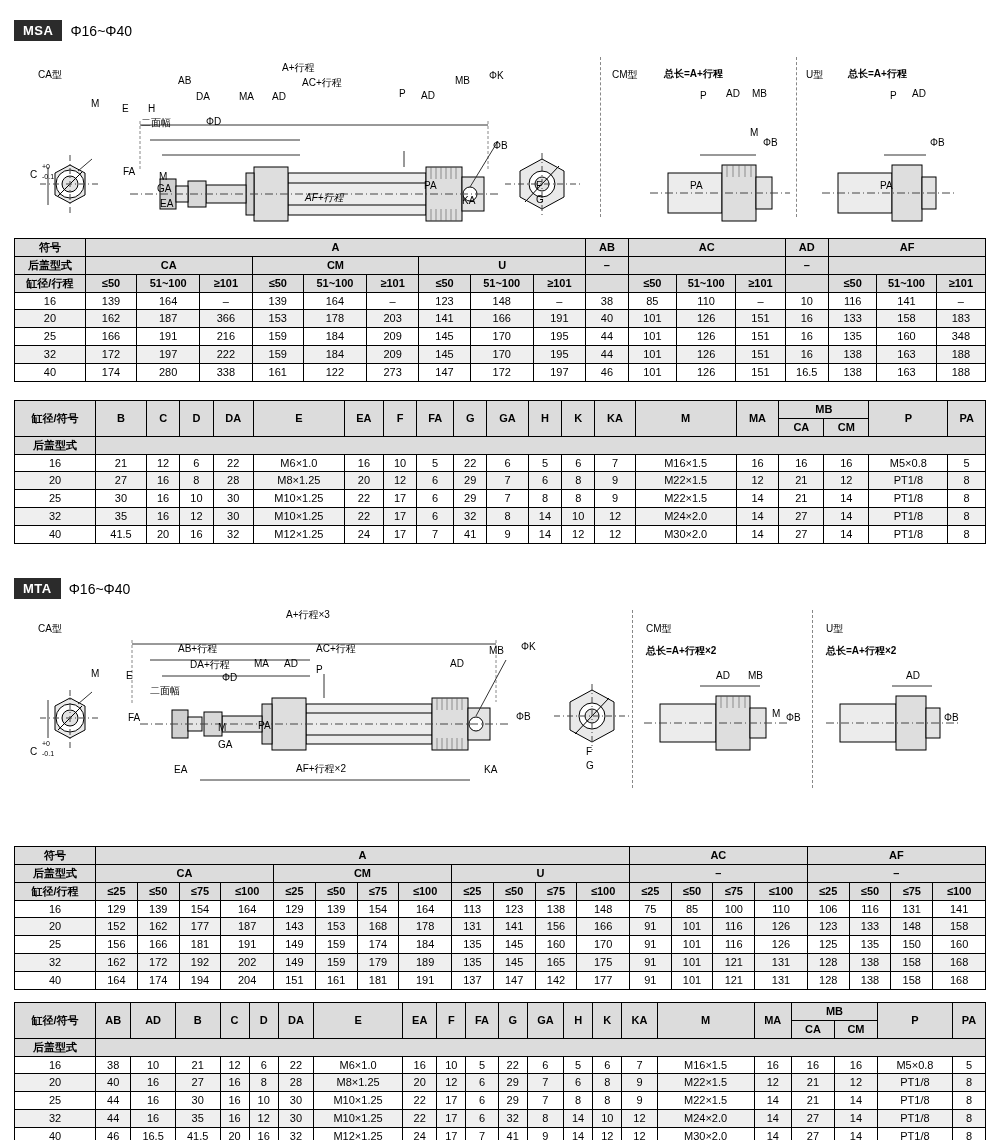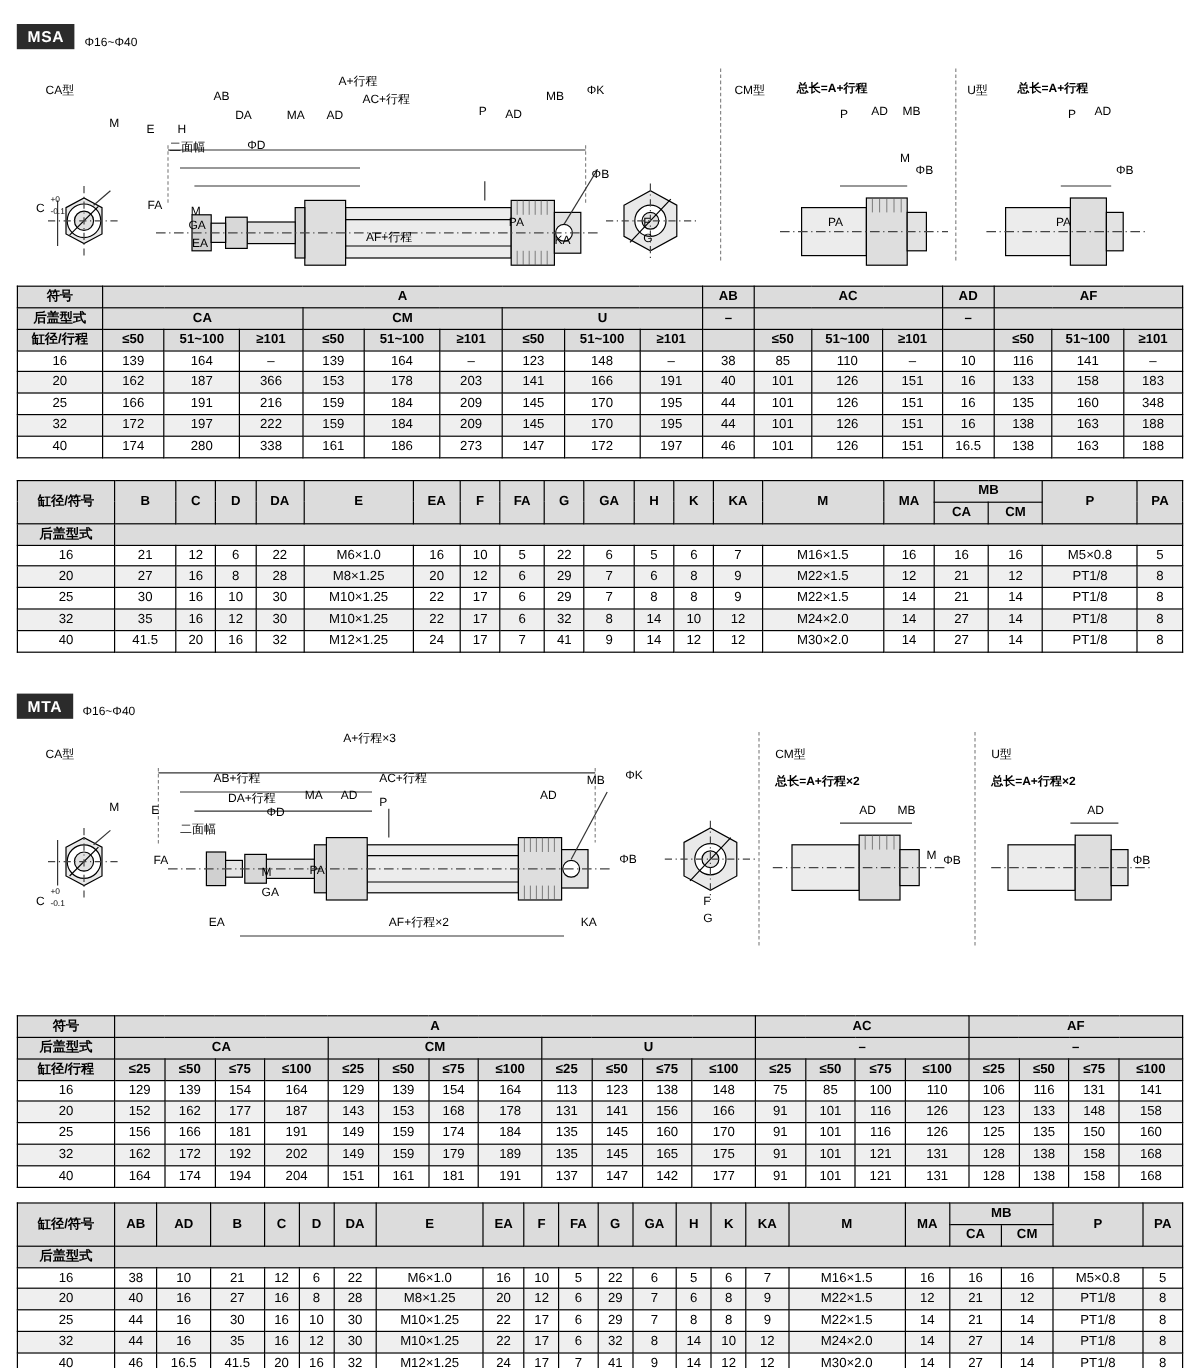--- a/index.html
+++ b/index.html
@@ -1,22 +1,22 @@
 <!DOCTYPE html>
 <html><head>
 <meta charset="utf-8">
 <style>
   html,body{margin:0;padding:0;background:#fff;}
   body{width:1000px;height:1140px;font-family:"Liberation Sans",sans-serif;color:#000;position:relative;}
   .page{position:relative;width:1000px;height:1140px;}
 
   
-  .sec-head{position:absolute;display:flex;align-items:flex-end;gap:8px;}
+  .sec-head{position:absolute;display:flex;align-items:center;gap:8px;}
   .sec-tag{background:#2b2b2b;color:#fff;font-weight:bold;font-size:13px;padding:3px 9px;letter-spacing:.5px;}
-  .sec-range{font-size:10px;}
+  .sec-range{font-size:14px;}
 
   
   .draw{position:absolute;}
   .lbl{position:absolute;font-size:10px;white-space:nowrap;}
   .lbl.b{font-weight:bold;}
   .sep{position:absolute;border-left:1px dashed #888;}
 
   svg{display:block;}
 
   
@@ -138,21 +138,21 @@
     <div class="lbl" style="left:493px;top:85px;">ΦB</div>
     <div class="lbl" style="left:206px;top:61px;">ΦD</div>
     <div class="lbl" style="left:91px;top:43px;">M</div>
     <div class="lbl" style="left:122px;top:48px;">E</div>
     <div class="lbl" style="left:148px;top:48px;">H</div>
     <div class="lbl" style="left:141px;top:61px;">二面幅</div>
     <div class="lbl" style="left:123px;top:111px;">FA</div>
     <div class="lbl" style="left:159px;top:116px;">M</div>
     <div class="lbl" style="left:157px;top:128px;">GA</div>
     <div class="lbl" style="left:160px;top:143px;">EA</div>
-    <div class="lbl" style="left:305px;top:136px;">AF+行程</div>
+    <div class="lbl" style="left:305px;top:136px;font-style:italic;">AF+行程</div>
     <div class="lbl" style="left:424px;top:125px;">PA</div>
     <div class="lbl" style="left:462px;top:140px;">KA</div>
     <div class="lbl" style="left:536px;top:125px;">F</div>
     <div class="lbl" style="left:536px;top:139px;">G</div>
     <div class="lbl" style="left:30px;top:114px;">C</div>
     <div class="lbl" style="left:42px;top:108px;font-size:7px;">+0</div>
     <div class="lbl" style="left:42px;top:118px;font-size:7px;">-0.1</div>
 
     <div class="lbl" style="left:612px;top:13px;">CM型</div>
     <div class="lbl b" style="left:664px;top:12px;">总长=A+行程</div>
@@ -295,21 +295,21 @@
           <td>138</td>
           <td>163</td>
           <td>188</td>
         </tr>
         <tr>
           <td>40</td>
           <td>174</td>
           <td>280</td>
           <td>338</td>
           <td>161</td>
-          <td>186</td>
+          <td>122</td>
           <td>273</td>
           <td>147</td>
           <td>172</td>
           <td>197</td>
           <td>46</td>
           <td>101</td>
           <td>126</td>
           <td>151</td>
           <td>16.5</td>
           <td>138</td>
@@ -564,21 +564,21 @@
     <div class="lbl" style="left:516px;top:99px;">ΦB</div>
     <div class="lbl" style="left:222px;top:60px;">ΦD</div>
     <div class="lbl" style="left:91px;top:56px;">M</div>
     <div class="lbl" style="left:126px;top:58px;">E</div>
     <div class="lbl" style="left:150px;top:72px;">二面幅</div>
     <div class="lbl" style="left:128px;top:100px;">FA</div>
     <div class="lbl" style="left:218px;top:110px;">M</div>
     <div class="lbl" style="left:258px;top:108px;">PA</div>
     <div class="lbl" style="left:218px;top:127px;">GA</div>
     <div class="lbl" style="left:174px;top:152px;">EA</div>
-    <div class="lbl" style="left:324px;top:150px;">AF+行程×2</div>
+    <div class="lbl" style="left:296px;top:150px;">AF+行程×2</div>
     <div class="lbl" style="left:484px;top:152px;">KA</div>
     <div class="lbl" style="left:586px;top:134px;">F</div>
     <div class="lbl" style="left:586px;top:148px;">G</div>
     <div class="lbl" style="left:30px;top:134px;">C</div>
     <div class="lbl" style="left:42px;top:128px;font-size:7px;">+0</div>
     <div class="lbl" style="left:42px;top:138px;font-size:7px;">-0.1</div>
 
     <div class="lbl" style="left:646px;top:10px;">CM型</div>
     <div class="lbl b" style="left:646px;top:32px;">总长=A+行程×2</div>
     <div class="lbl" style="left:716px;top:58px;">AD</div>

